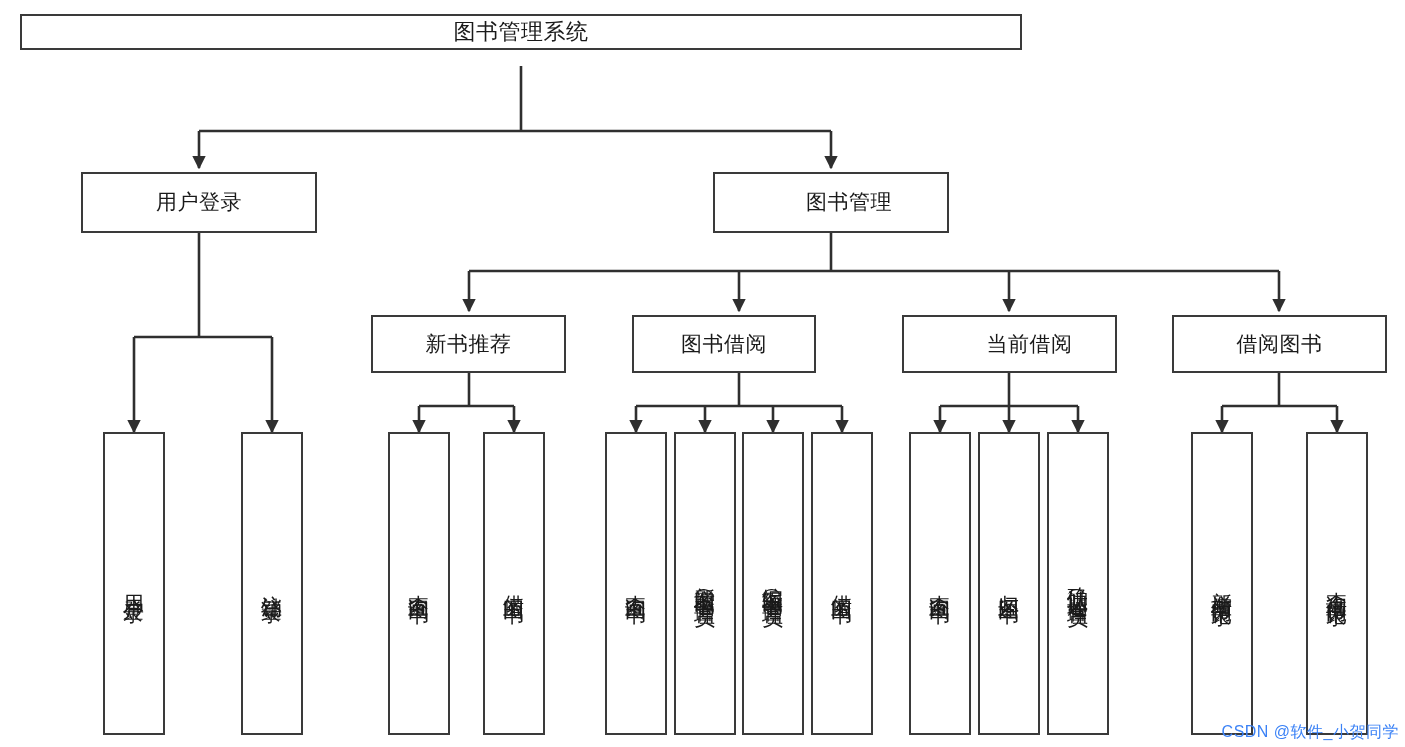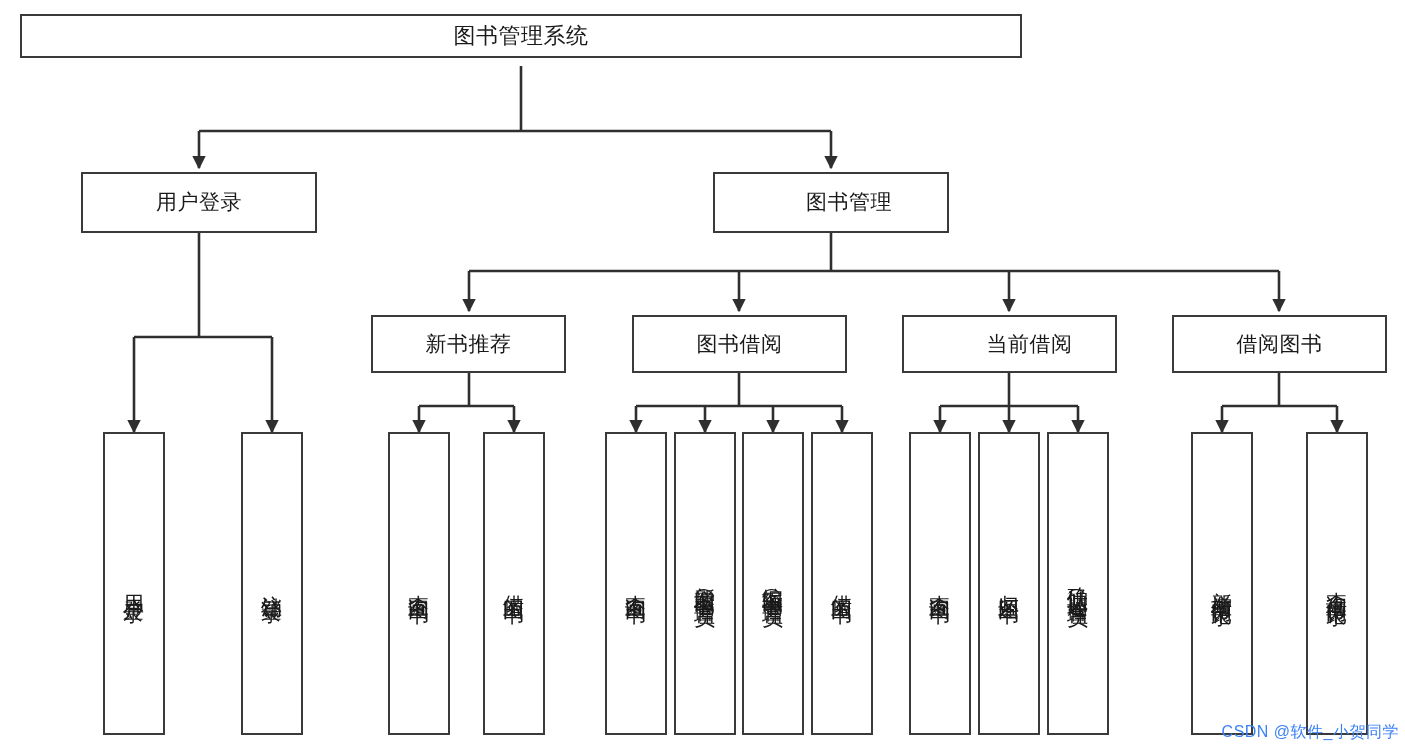--- a/index.html
+++ b/index.html
@@ -126,35 +126,35 @@
       <path d="M 1009 406 L 1009 432" marker-end="url(#arrow)"></path>
       <path d="M 1078 406 L 1078 432" marker-end="url(#arrow)"></path>
 
       <path d="M 1279 373 L 1279 406"></path>
       <path d="M 1222 406 L 1337 406"></path>
       <path d="M 1222 406 L 1222 432" marker-end="url(#arrow)"></path>
       <path d="M 1337 406 L 1337 432" marker-end="url(#arrow)"></path>
     </g>
   </svg>
 
-  <div class="node horiz root" style="left:20px; top:14px; width:1002px; height:44px;">
+  <div class="node horiz root" style="left:20px; top:14px; width:1002px; height:36px;">
     <span class="node-label">图书管理系统</span>
   </div>
 
   <div class="node horiz" style="left:81px; top:172px; width:236px; height:61px;">
     <span class="node-label">用户登录</span>
   </div>
   <div class="node horiz" style="left:713px; top:172px; width:236px; height:61px;padding-left:36px;">
     <span class="node-label">图书管理</span>
   </div>
 
   <div class="node horiz" style="left:371px; top:315px; width:195px; height:58px;">
     <span class="node-label">新书推荐</span>
   </div>
-  <div class="node horiz" style="left:632px; top:315px; width:215px; height:58px;">
+  <div class="node horiz" style="left:632px; top:315px; width:184px; height:58px;">
     <span class="node-label">图书借阅</span>
   </div>
   <div class="node horiz" style="left:902px; top:315px; width:215px; height:58px;padding-left:40px;">
     <span class="node-label">当前借阅</span>
   </div>
   <div class="node horiz" style="left:1172px; top:315px; width:215px; height:58px;">
     <span class="node-label">借阅图书</span>
   </div>
 
   <div class="node vert" style="left:103px; top:432px; width:62px; height:303px;">

